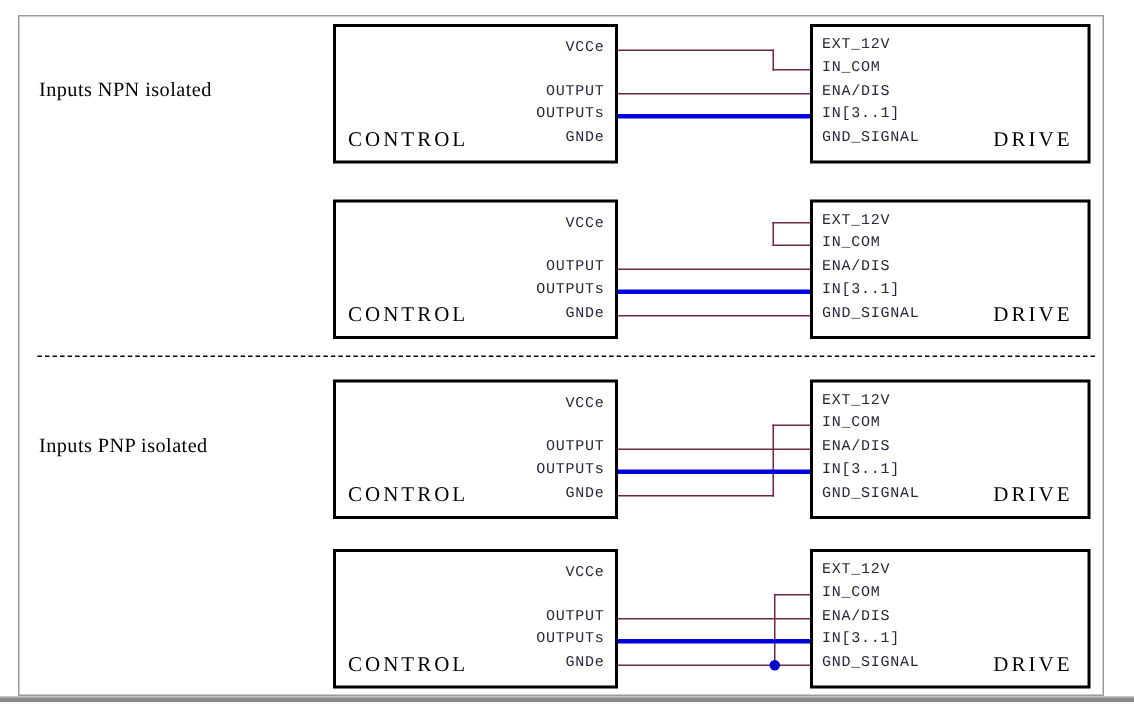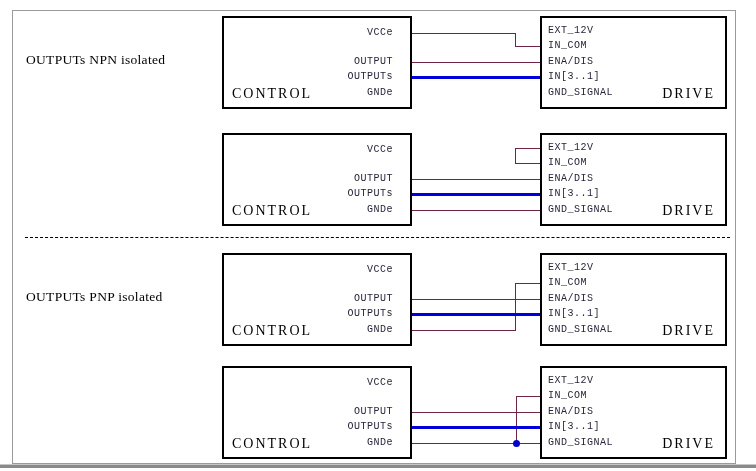--- a/index.html
+++ b/index.html
@@ -17,38 +17,38 @@
   .box{position:absolute;top:0;height:93px;border:2px solid #000000;background:#ffffff;
        box-sizing:border-box;}
   .box.control{left:222px;width:190px;}
   .box.drive{left:540px;width:187px;}
   .box-label{position:absolute;bottom:5px;font-size:14px;color:#000;letter-spacing:2px;
              white-space:nowrap;}
   .control-label{left:8px;}
   .drive-label{right:10px;}
   .pin{position:absolute;font-family:"Liberation Mono", monospace;font-size:10px;
        color:#26263a;letter-spacing:0.5px;white-space:nowrap;line-height:10px;}
-  .pin.cpin{right:17px;text-align:right;}
+  .pin.cpin{right:7px;text-align:right;}
   .pin.dpin{left:6px;text-align:center;}
   .wire{position:absolute;}
   .wire.h-signal{height:1px;}
   .wire.v-signal{width:1px;}
   .wire.h-bus{height:3px;}
   .junction{position:absolute;width:7px;height:7px;border-radius:50%;}
 </style>
 </head>
 <body>
 
 <div class="stage">
   <div class="frame"></div>
   <div class="separator"></div>
   <div class="bottom-edge"></div>
   <div id="rows-root">
       <div class="row" style="top: 16px;">
-    <div class="row-label">OUTPUTs NPN isolated</div>
+    <div class="row-label">Inputs NPN isolated</div>
     <div class="box control">
       <div class="box-label control-label">CONTROL</div>
     <div class="pin cpin" style="top: 10px;">VCCe</div>
           <div class="pin cpin" style="top: 39px;">OUTPUT</div>
           <div class="pin cpin" style="top: 54px;">OUTPUTs</div>
           <div class="pin cpin" style="top: 70px;">GNDe</div>
         </div>
     <div class="box drive">
       <div class="box-label drive-label">DRIVE</div>
     <div class="pin dpin" style="top: 8px;">EXT_12V</div>
@@ -80,21 +80,21 @@
           <div class="pin dpin" style="top: 70px;">GND_SIGNAL</div>
         </div>
   <div class="wire h-signal" style="left: 515px; top: 15px; width: 25px; background: rgb(110, 36, 68);"></div>
         <div class="wire v-signal" style="left: 515px; top: 15px; height: 16px; background: rgb(110, 36, 68);"></div>
         <div class="wire h-signal" style="left: 515px; top: 30px; width: 25px; background: rgb(110, 36, 68);"></div>
         <div class="wire h-signal" style="left: 412px; top: 46px; width: 128px; background: rgb(110, 36, 68);"></div>
         <div class="wire h-bus" style="left: 412px; top: 60px; width: 128px; background: rgb(0, 0, 221);"></div>
         <div class="wire h-signal" style="left: 412px; top: 77px; width: 128px; background: rgb(110, 36, 68);"></div>
       </div>
       <div class="row" style="top: 253px;">
-    <div class="row-label">OUTPUTs PNP isolated</div>
+    <div class="row-label">Inputs PNP isolated</div>
     <div class="box control">
       <div class="box-label control-label">CONTROL</div>
     <div class="pin cpin" style="top: 10px;">VCCe</div>
           <div class="pin cpin" style="top: 39px;">OUTPUT</div>
           <div class="pin cpin" style="top: 54px;">OUTPUTs</div>
           <div class="pin cpin" style="top: 70px;">GNDe</div>
         </div>
     <div class="box drive">
       <div class="box-label drive-label">DRIVE</div>
     <div class="pin dpin" style="top: 8px;">EXT_12V</div>

